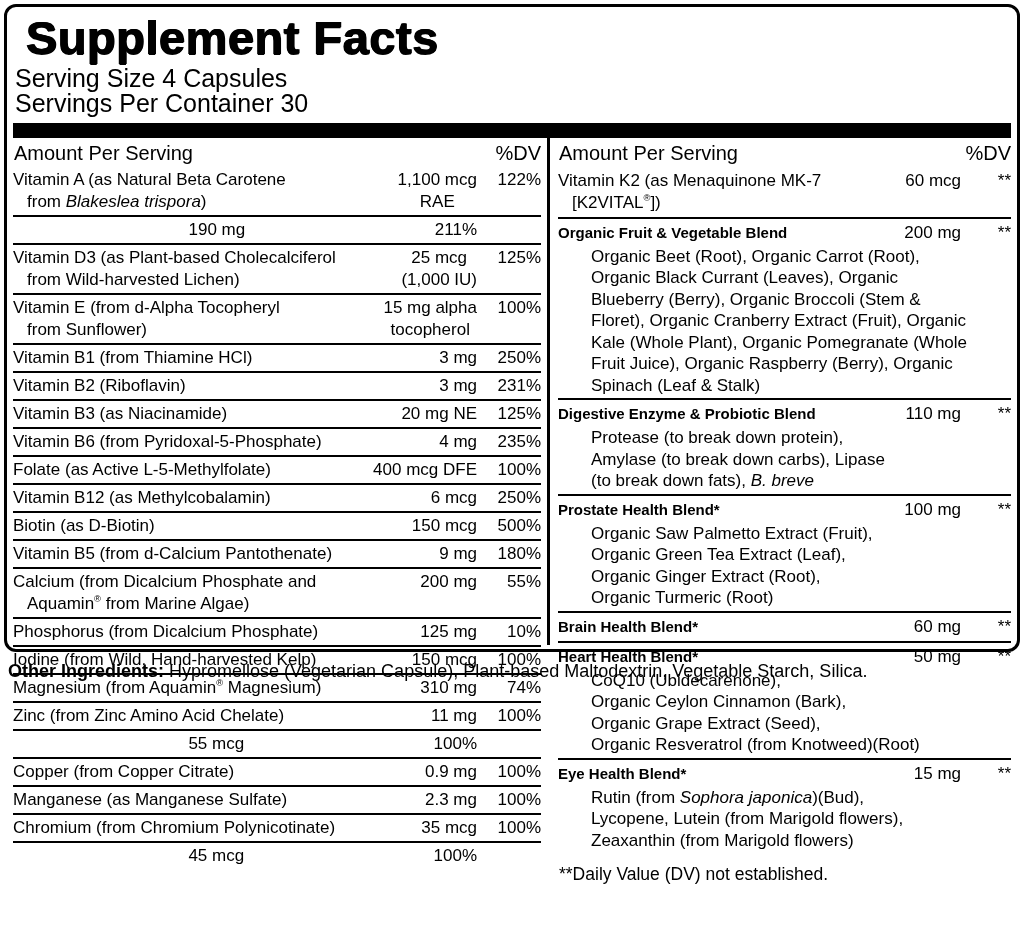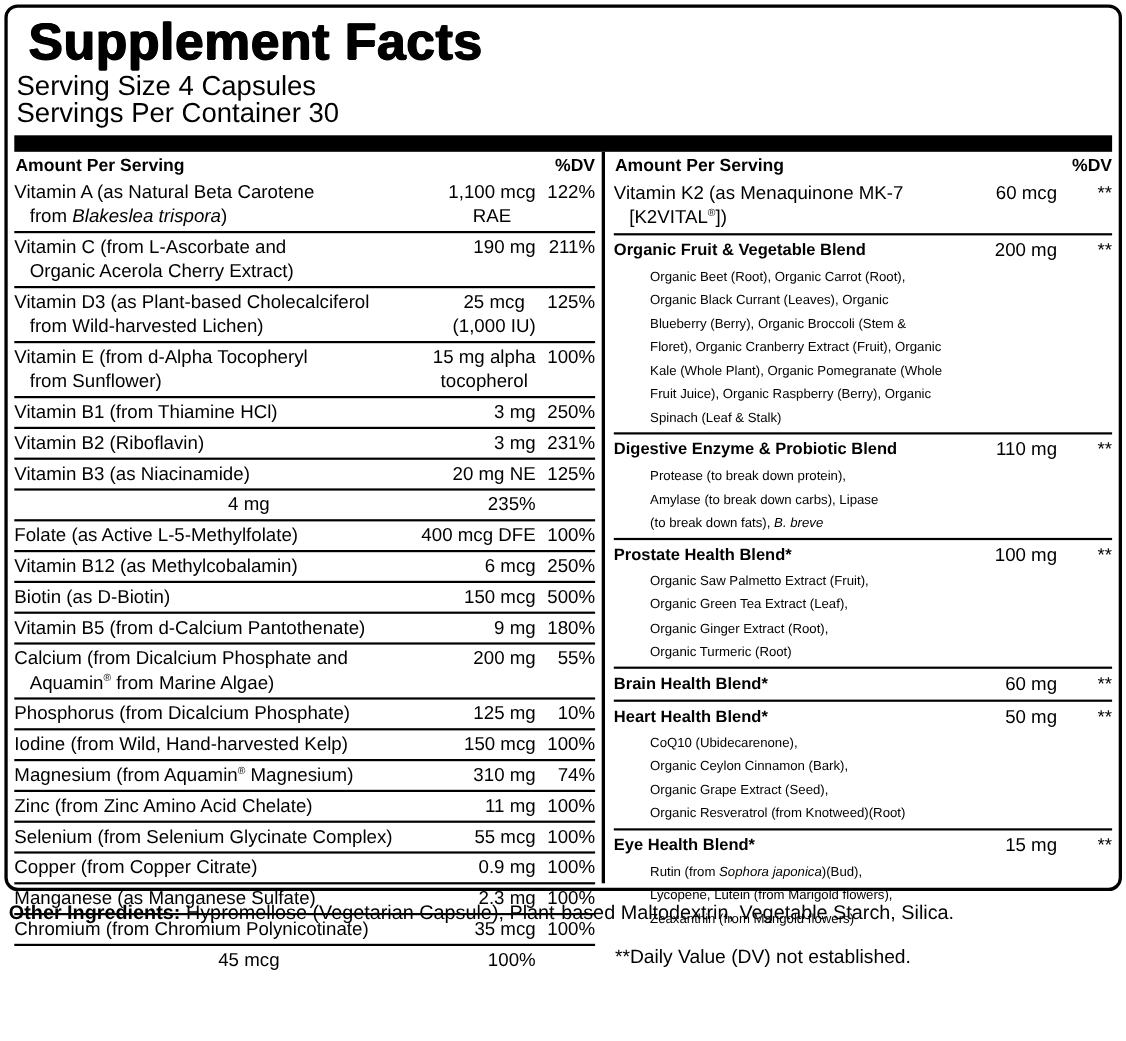--- a/index.html
+++ b/index.html
@@ -4,62 +4,62 @@
 <style>
   html,body{margin:0;padding:0;}
   body{
     width:1024px;height:946px;background:#ffffff;color:#000;
     font-family:"Liberation Sans","DejaVu Sans",sans-serif;
     overflow:hidden;
   }
   .panel{
     box-sizing:border-box;
     margin:4px 4px 0 4px;
-    height:806px;
+    height:648px;
     border:3px solid #000;
     border-radius:12px;
     padding:2px 5px 4px 5px;
     display:flex;flex-direction:column;
     background:#fff;
   }
   .title{
     font-size:47px;font-weight:bold;letter-spacing:0.5px;
     line-height:1.02;margin:5px 0 3px 14px;
     text-shadow:0.7px 0 #000,-0.7px 0 #000,0 0.5px #000;
     white-space:nowrap;
   }
   .serving{font-size:25px;line-height:23px;margin:2px 0 0 3px;}
   .bar-top{height:15px;background:#000;margin:8px 1px 0 1px;}
   .columns{display:flex;flex:1;min-height:0;margin:0 1px;}
   .col{display:flex;flex-direction:column;box-sizing:border-box;}
   .col-left{width:534px;padding-right:6px;}
   .col-right{flex:1;border-left:3px solid #000;padding-left:8px;}
   .col-head{
     display:flex;justify-content:space-between;align-items:flex-end;
-    font-weight:bold;font-size:16px;padding:4px 0 2px 1px;
+    font-weight:normal;font-size:20px;padding:4px 0 2px 1px;
   }
   .head-bar{height:7px;background:#000;}
   .row{
     display:grid;grid-template-columns:1fr max-content 50px;
-    column-gap:4px;align-items:start;
+    column-gap:14px;align-items:start;
     font-size:17px;line-height:22px;padding:2px 0;
   }
   .rows .row + .row{border-top:2px solid #000;}
   .cell-name{padding-left:14px;text-indent:-14px;white-space:pre-line;}
   .cell-amt{text-align:center;white-space:pre-line;}
   .cell-dv{text-align:right;}
   .left-fill{height:14px;background:#000;margin:5px 0 2px 0;}
   .spacer{flex:1;}
   
   .section{padding:2px 0;}
   .section + .section{border-top:2px solid #000;}
   .col-right .row{grid-template-columns:1fr max-content 36px;column-gap:8px;padding:1px 0;gap:14px;}
   .blend-name-bold .cell-name{font-weight:bold;font-size:15px;}
   .sub{
-    padding-left:33px;font-size:12px;line-height:21.5px;
+    padding-left:33px;font-size:17px;line-height:21.5px;
     white-space:pre-line;margin-top:1px;
   }
   .right-bar{height:13px;background:#000;margin:6px 0 3px 0;}
   .footnote{font-size:17.5px;padding:2px 0 2px 1px;}
   .other{margin:8px 0 0 8px;font-size:18px;line-height:22px;}
   .other .lbl{font-weight:bold;}
   sup{font-size:0.55em;vertical-align:super;line-height:0;}
   i{}
 </style>
 </head>
@@ -82,22 +82,20 @@
       <div class="rows">
   <div class="row">
     <span class="cell-name">Vitamin A (as Natural Beta Carotene
 from <i>Blakeslea trispora</i>)</span>
     <span class="cell-amt">1,100 mcg
 RAE</span>
     <span class="cell-dv">122%</span>
   </div>
 
   <div class="row">
-    <span class="cell-name">Vitamin C (from L-Ascorbate and
-Organic Acerola Cherry Extract)</span>
     <span class="cell-amt">190 mg</span>
     <span class="cell-dv">211%</span>
   </div>
 
   <div class="row">
     <span class="cell-name">Vitamin D3 (as Plant-based Cholecalciferol
 from Wild-harvested Lichen)</span>
     <span class="cell-amt">25 mcg
 (1,000 IU)</span>
     <span class="cell-dv">125%</span>
@@ -123,20 +121,21 @@
     <span class="cell-dv">231%</span>
   </div>
 
   <div class="row">
     <span class="cell-name">Vitamin B3 (as Niacinamide)</span>
     <span class="cell-amt">20 mg NE</span>
     <span class="cell-dv">125%</span>
   </div>
 
   <div class="row">
+    <span class="cell-name">Vitamin B6 (from Pyridoxal-5-Phosphate)</span>
     <span class="cell-amt">4 mg</span>
     <span class="cell-dv">235%</span>
   </div>
 
   <div class="row">
     <span class="cell-name">Folate (as Active L-5-Methylfolate)</span>
     <span class="cell-amt">400 mcg DFE</span>
     <span class="cell-dv">100%</span>
   </div>
 
@@ -183,21 +182,20 @@
     <span class="cell-dv">74%</span>
   </div>
 
   <div class="row">
     <span class="cell-name">Zinc (from Zinc Amino Acid Chelate)</span>
     <span class="cell-amt">11 mg</span>
     <span class="cell-dv">100%</span>
   </div>
 
   <div class="row">
-    <span class="cell-name">Selenium (from Selenium Glycinate Complex)</span>
     <span class="cell-amt">55 mcg</span>
     <span class="cell-dv">100%</span>
   </div>
 
   <div class="row">
     <span class="cell-name">Copper (from Copper Citrate)</span>
     <span class="cell-amt">0.9 mg</span>
     <span class="cell-dv">100%</span>
   </div>
 

